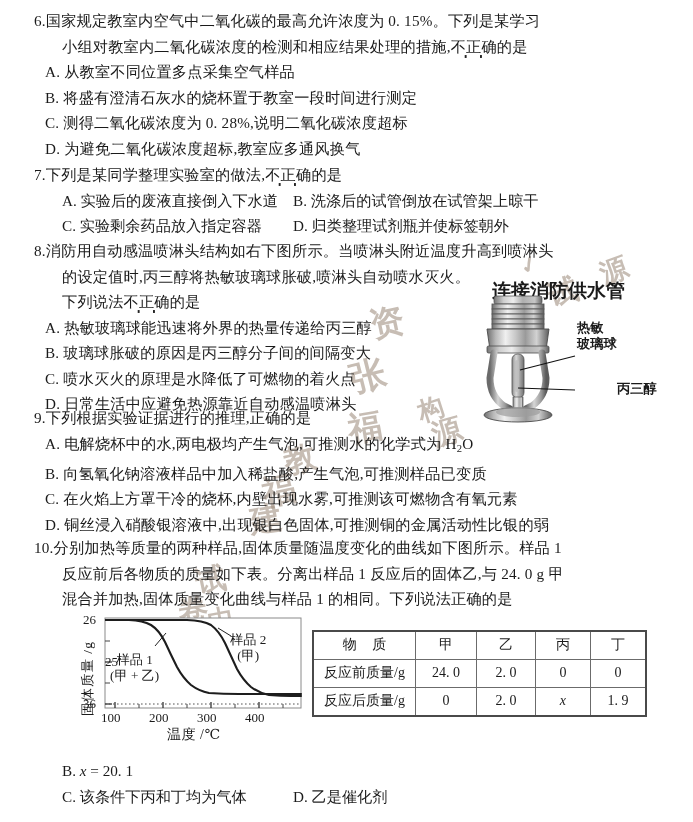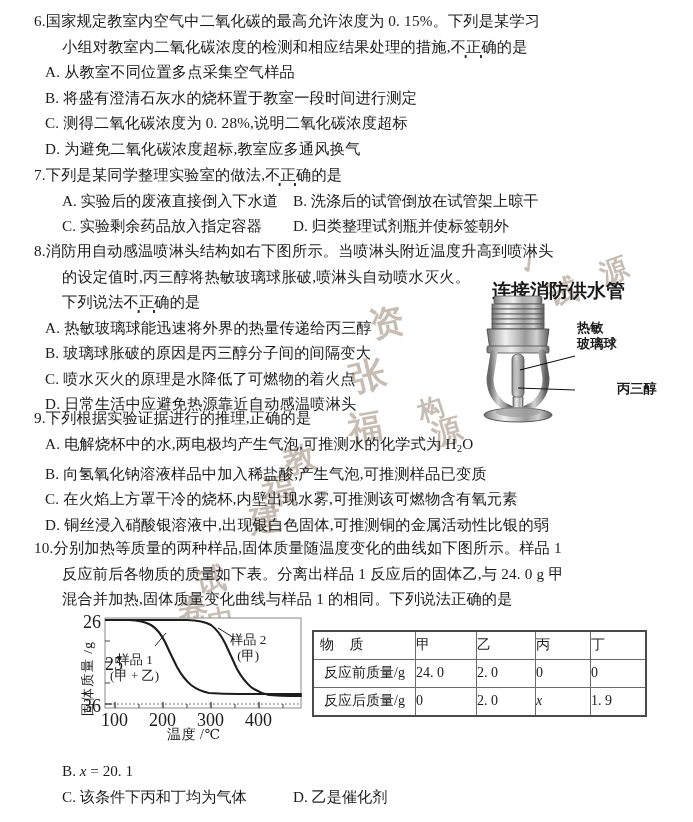--- a/index.html
+++ b/index.html
@@ -116,21 +116,21 @@
     letter-spacing: 1px;
   }
   .axis-xlabel {
     position: absolute;
     font-size: 14px;
     white-space: nowrap;
     letter-spacing: .5px;
   }
   .tick-lbl {
     position: absolute;
-    font-size: 18px;
+    font-size: 13px;
     font-family: "Liberation Serif", serif;
     white-space: nowrap;
   }
   .curve-lbl {
     position: absolute;
     font-size: 13.2px;
     line-height: 15.5px;
     white-space: nowrap;
     text-align: center;
   }
@@ -138,21 +138,21 @@
   
   .data-table {
     position: absolute;
     border-collapse: collapse;
     font-size: 14px;
     z-index: 6;
     background: #fff;
   }
   .data-table td {
     border: 1px solid #6b6b6b;
-    text-align: left;
+    text-align: center;
     padding: 4px 0 5px;
     white-space: nowrap;
     font-family: "Liberation Serif", serif;
   }
   .data-table tr:first-child td { border-top: 2px solid #4a4a4a; }
   .data-table tr:last-child  td { border-bottom: 2px solid #4a4a4a; }
   .data-table td:first-child  { border-left: 2px solid #4a4a4a; }
   .data-table td:last-child   { border-right: 2px solid #4a4a4a; }
   .tbl-head-cell { letter-spacing: 6px; padding-left: 6px !important; }
   .tbl-rowhdr { padding-left: 10px !important; padding-right: 10px !important; }

